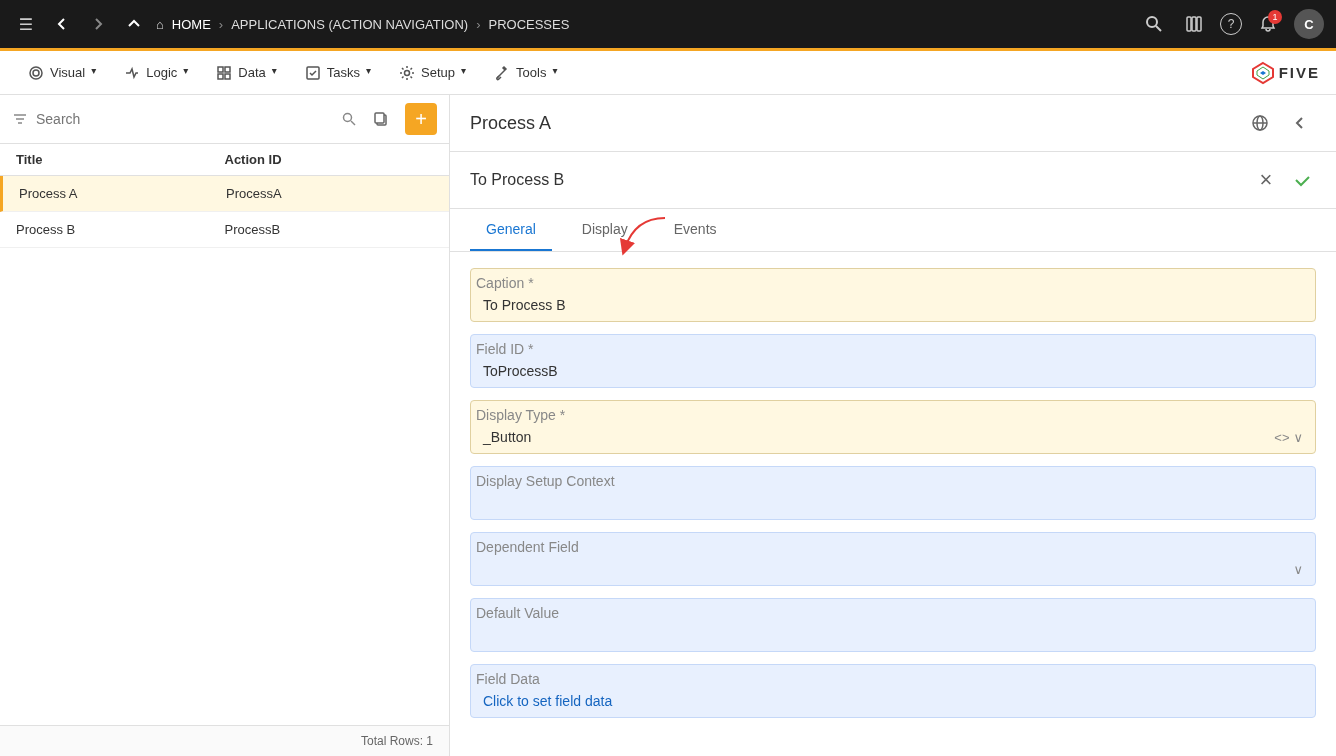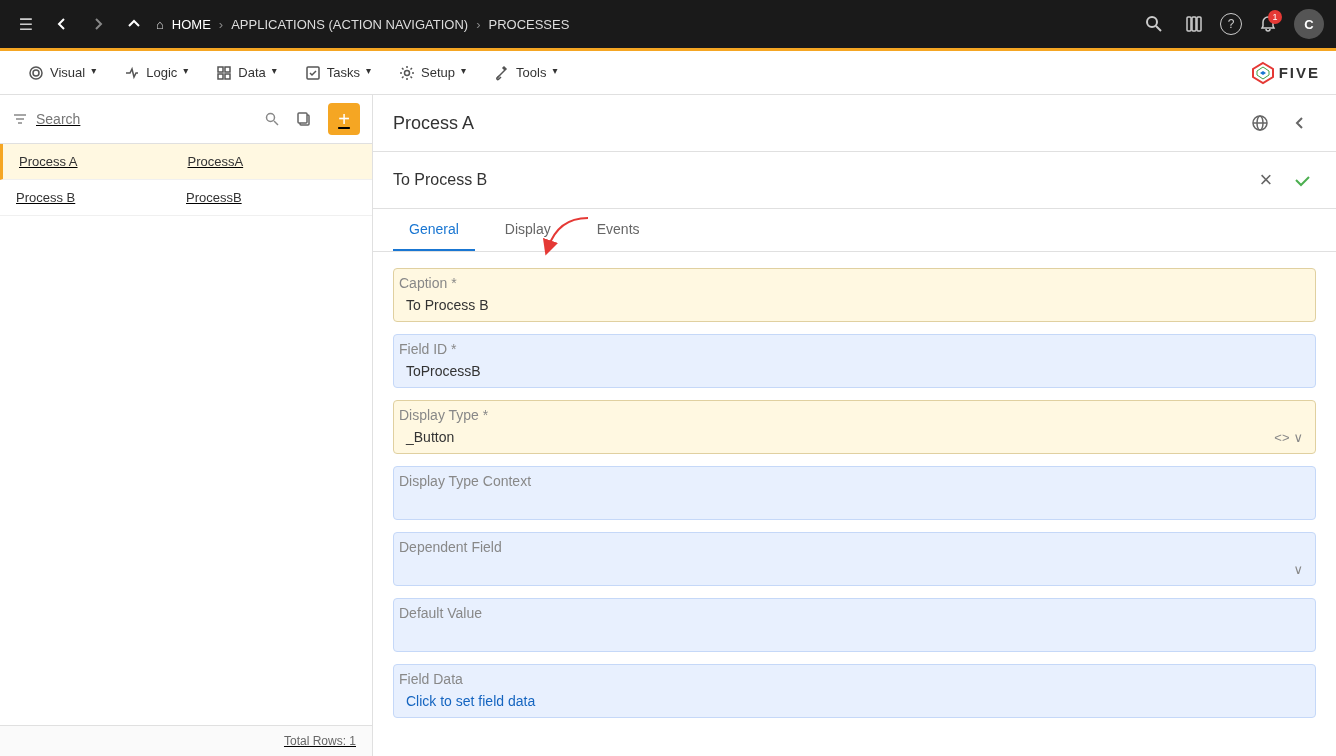--- a/index.html
+++ b/index.html
@@ -73,26 +73,25 @@
     }
 
     
     .main-layout {
       display: flex;
       height: calc(756px - 48px - 3px - 44px);
     }
 
     
     .sidebar {
-      width: 373px;
+      width: 450px;
       background: white;
       border-right: 1px solid #e0e0e0;
       display: flex;
       flex-direction: column;
-      text-decoration: underline;
     }
     .sidebar-search {
       padding: 8px 12px;
       display: flex;
       align-items: center;
       gap: 8px;
       border-bottom: 1px solid #e0e0e0;
     }
     .sidebar-search input {
       flex: 1; border: none; outline: none;
@@ -410,20 +409,24 @@
         <svg width="16" height="16" viewBox="0 0 16 16" fill="none">
             <rect x="4" y="4" width="9" height="10" rx="1" stroke="#666" stroke-width="1.5"></rect>
             <rect x="2" y="2" width="9" height="10" rx="1" stroke="#666" stroke-width="1.5" fill="white"></rect>
           </svg>
       </button>
       <button class="icon-btn primary">
         <span style="font-size:20px;line-height:1">+</span>
       </button>
     </div>
 
+    <div class="sidebar-table-header">
+      <span>Title</span>
+      <span>Action ID</span>
+    </div>
 
     <div class="sidebar-rows">
       <div class="sidebar-row active">
         <span>Process A</span>
         <span>ProcessA</span>
       </div>
       <div class="sidebar-row">
         <span>Process B</span>
         <span>ProcessB</span>
       </div>
@@ -503,21 +506,21 @@
           <div class="field-value">
             <span>_Button</span>
             <div class="field-value-icons">
               <span class="field-val-icon" style="font-size:13px;color:#888">&lt;&gt;</span>
               <span class="field-val-icon" style="font-size:13px;color:#888">∨</span>
             </div>
           </div>
         </div>
 
         <div class="field-wrapper blue-bg">
-          <div class="field-top">Display Type Context</div>
+          <div class="field-top">Display Setup Context</div>
           <div class="field-value">
             <span style="color:transparent">_</span>
           </div>
         </div>
 
         <div class="field-wrapper blue-bg">
           <div class="field-top">Dependent Field</div>
           <div class="field-value">
             <span style="color:transparent">_</span>
             <div class="field-value-icons">

